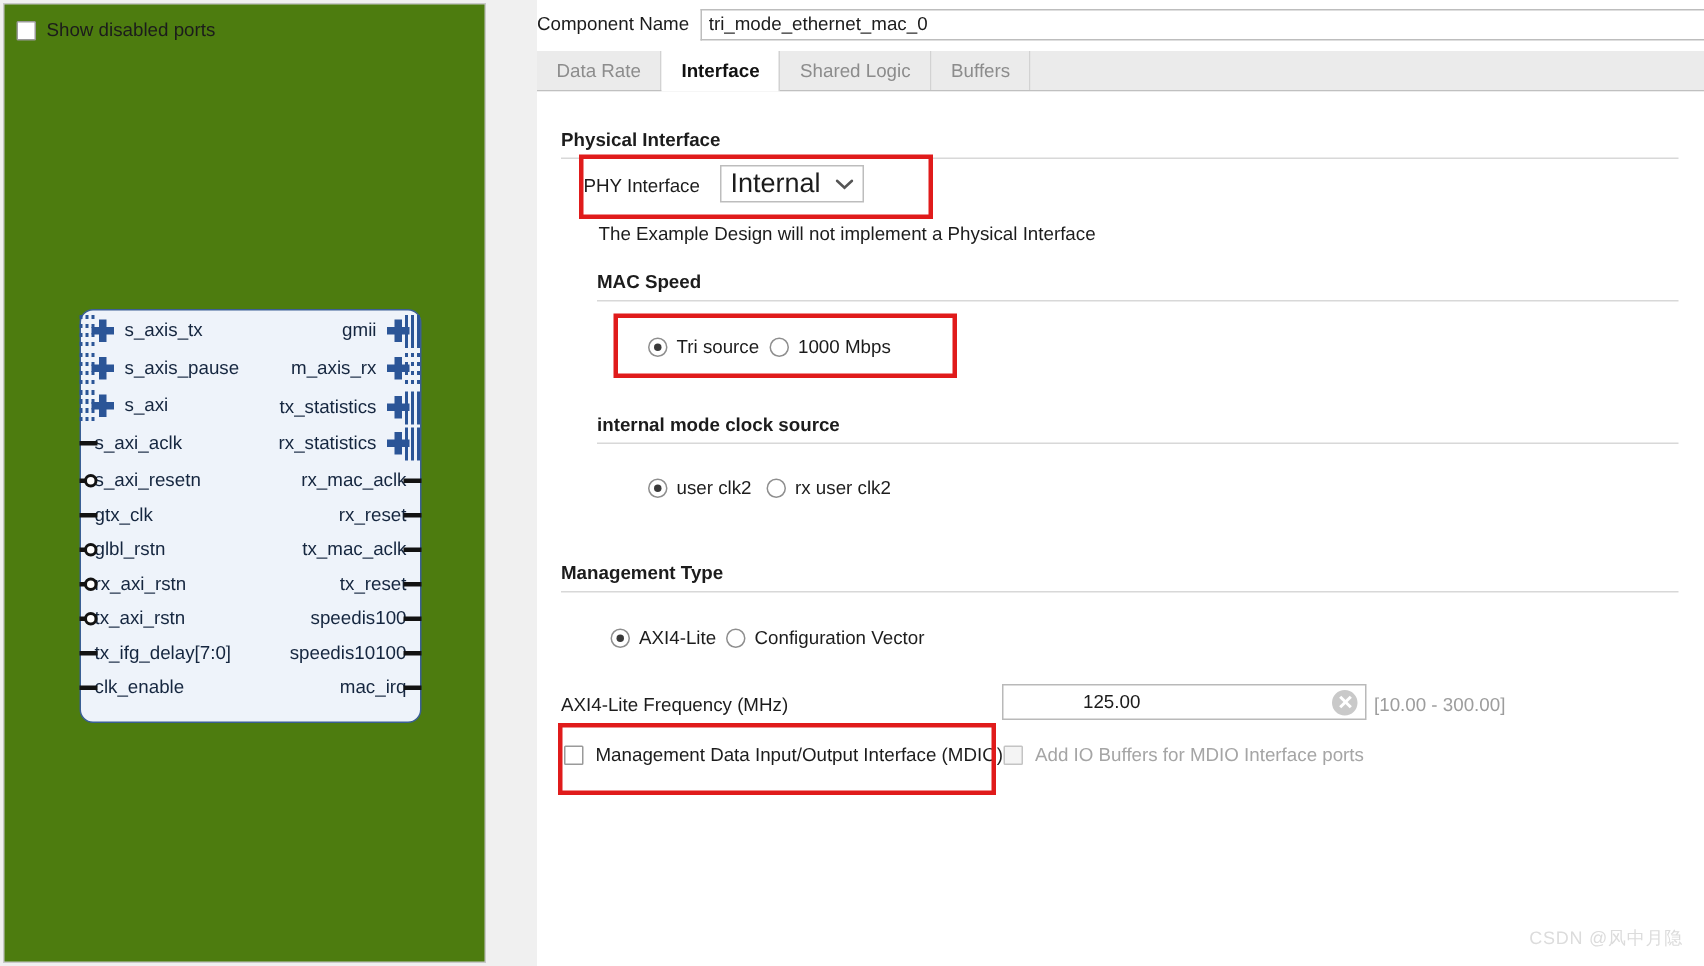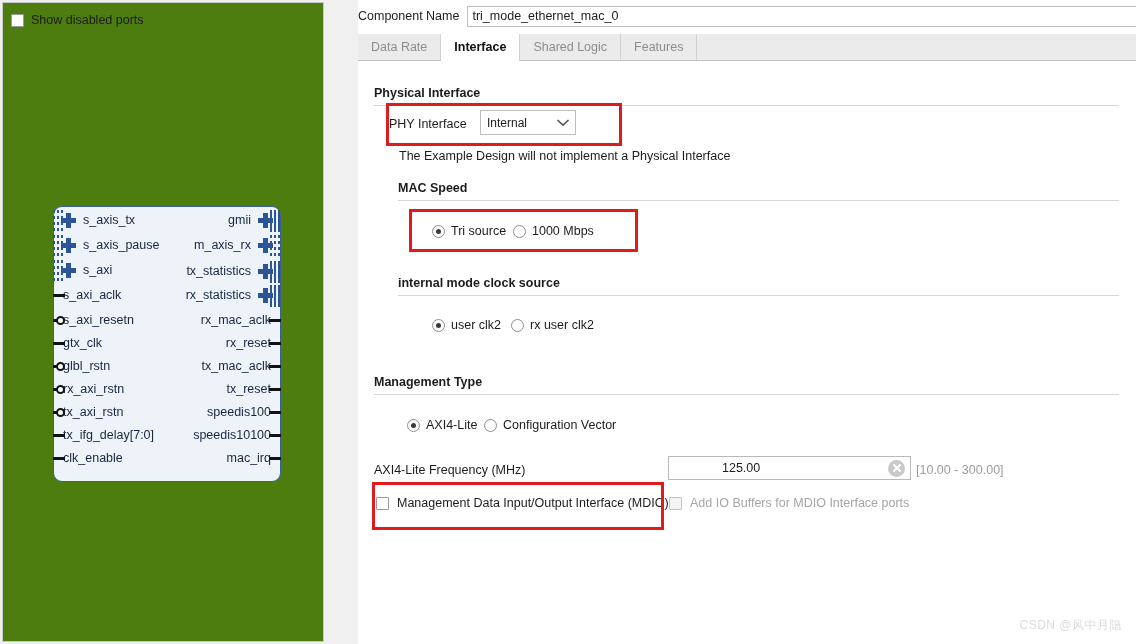--- a/index.html
+++ b/index.html
@@ -174,21 +174,21 @@
     position: absolute; font-size: 12.5px; color: #1c1c1c; white-space: nowrap;
   }
   .muted-text { color: #9d9d9d; text-align: right; }
 
   
   .combo {
     position: absolute;
     border: 1px solid #bdbdbd;
     background: #ffffff;
     display: flex; align-items: center;
-    font-size: 12px; color: #1c1c1c;
+    font-size: 18px; color: #1c1c1c;
   }
   .combo .val { padding-left: 6px; flex: 1; white-space: nowrap; }
   .combo .chev {
     width: 24px; display: flex; align-items: center; justify-content: center;
   }
   .chev svg { display: block; }
 
   
   .radio-wrap { position: absolute; display: flex; align-items: center; }
   .radio {
@@ -404,21 +404,21 @@
 
     <div id="comp-name-row">
       <span id="comp-name-label">Component Name</span>
       <input id="comp-name-input" type="text" value="tri_mode_ethernet_mac_0" style="">
     </div>
 
     <div id="tabbar">
       <div class="tab">Data Rate</div>
       <div class="tab active">Interface</div>
       <div class="tab">Shared Logic</div>
-      <div class="tab">Features</div>
+      <div class="tab">Buffers</div>
       <div class="tab-filler"></div>
     </div>
 
     <div id="content">
 
       <div class="group-title" style="left:16px; top:25px;">Physical Interface</div>
       <div class="group-rule" style="left:16px; top:44px; width:745px;"></div>
 
       <div class="plain-text" style="left:31px; top:56px;">PHY Interface</div>
       <div class="combo" style="left:122px; top:49px; width:96px; height:25px;">

